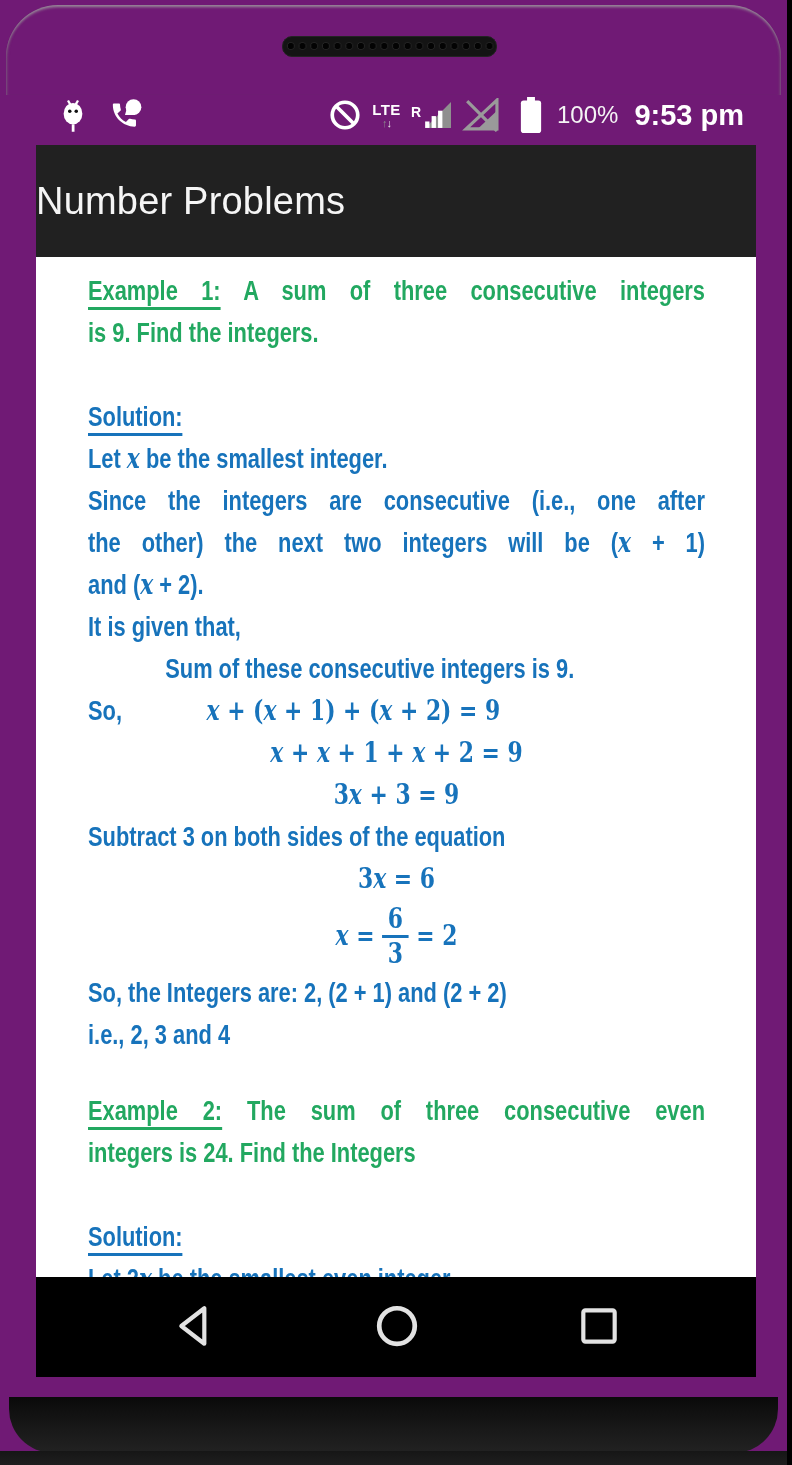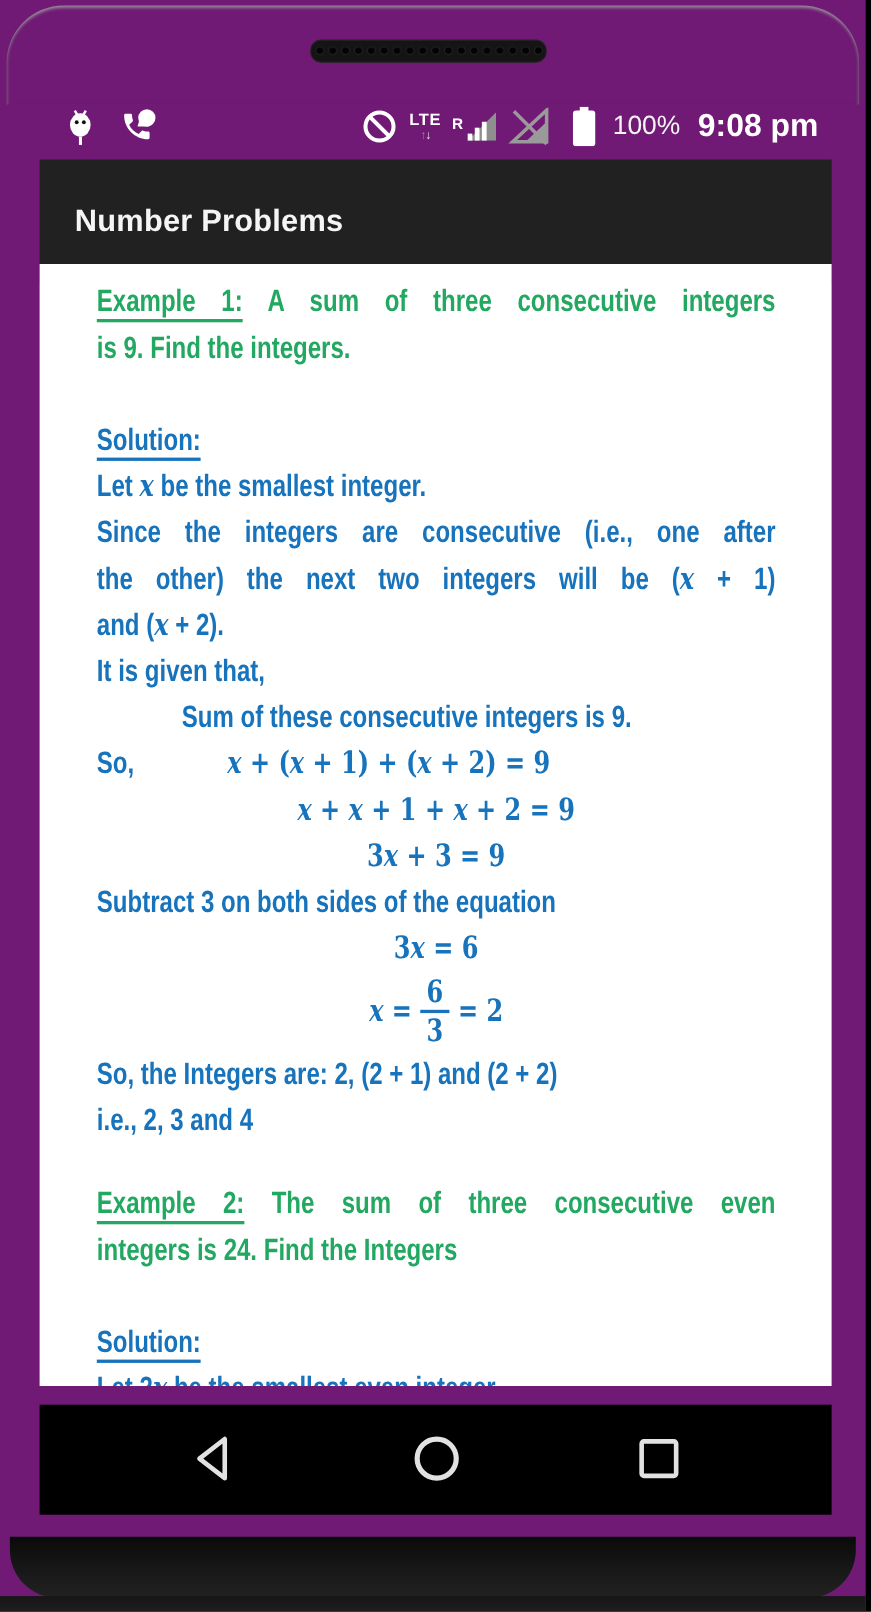--- a/index.html
+++ b/index.html
@@ -24,23 +24,23 @@
   .lte-txt{font-size:15px;font-weight:bold;letter-spacing:.5px;}
   .lte-arrows{font-size:11px;letter-spacing:-1px;margin-top:1px;}
   .lte-arrows .up{color:#8d8d8d}.lte-arrows .dn{color:#e6e6e6}
   .roam{display:flex;align-items:flex-start;gap:2px;}
   .roam-r{font-size:14px;font-weight:bold;margin-top:2px;}
   .battery{margin-left:8px;}
   .sb-pct{font-size:24px;font-weight:400;color:#f4f4f4;margin-left:4px;}
   .sb-time{font-size:29px;font-weight:bold;margin-left:6px;}
   
   .appbar{position:absolute;left:36px;top:145px;width:720px;height:112px;background:#212121;display:flex;align-items:center;}
-  .app-title{color:#f5f5f5;font-size:28px;font-weight:bold;letter-spacing:.2px;margin-left:32px;}
+  .app-title{color:#f5f5f5;font-size:38px;font-weight:normal;letter-spacing:.2px;}
   
-  .content{position:absolute;left:36px;top:240px;width:720px;height:1020px;background:#fff;overflow:hidden;
+  .content{position:absolute;left:36px;top:257px;width:720px;height:1020px;background:#fff;overflow:hidden;
            box-sizing:border-box;padding:13px 0 0 52px;}
   .textcol{width:791px;transform:scaleX(0.78);transform-origin:0 0;
            font-size:28px;font-weight:bold;line-height:42px;color:#1773bb;letter-spacing:0;}
   .ln{min-height:42px;white-space:nowrap;}
   .jl{text-align:justify;text-align-last:justify;white-space:normal;}
   .green{color:#22a860;}
   .ulab{border-bottom:3px solid currentColor;padding-bottom:1px;}
   .center{text-align:center;}
   .indent{padding-left:99px;}
   .gap-blank{margin-top:42px;}
@@ -117,21 +117,21 @@
           <line x1="5" y1="3" x2="33" y2="31" stroke="#9a9a9a" stroke-width="3"></line>
         </svg>
       </span>
       <span class="battery">
         <svg width="24" height="36" viewBox="0 0 20 32">
           <rect x="6.5" y="0" width="7" height="4" fill="#fff"></rect>
           <rect x="1" y="3" width="18" height="29" rx="2.5" fill="#fff"></rect>
         </svg>
       </span>
       <span class="sb-pct">100%</span>
-      <span class="sb-time">9:08 pm</span>
+      <span class="sb-time">9:53 pm</span>
     </div>
   </div>
 
   <div class="appbar">
     <span class="app-title">Number Problems</span>
   </div>
 
   <div class="content">
     <div class="textcol">
 

